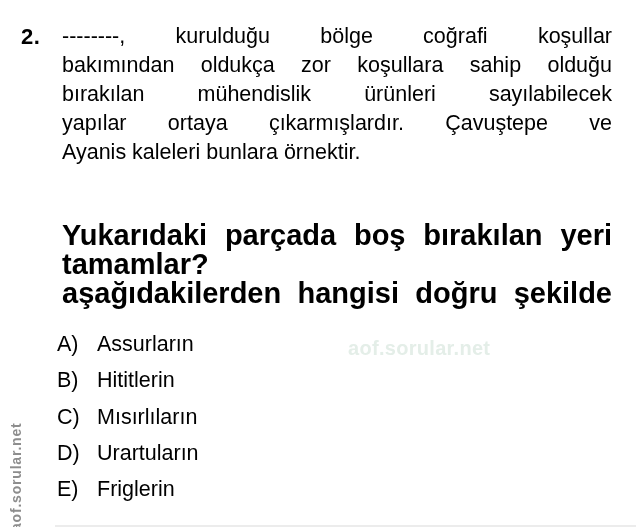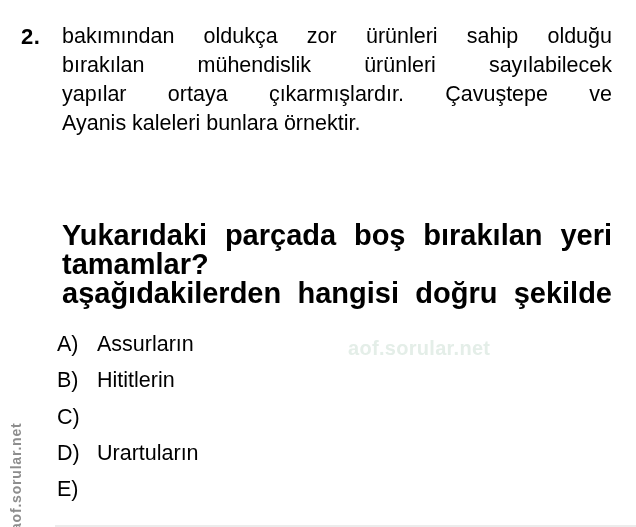--- a/index.html
+++ b/index.html
@@ -112,21 +112,22 @@
   }
 </style>
 </head>
 <body>
 
 <div class="page">
 
   <div class="qnum">2.</div>
 
   <div class="para">
-    <div class="jline">bakımından oldukça zor ürünleri sahip olduğu</div>
+    <div class="jline">--------, kurulduğu bölge coğrafi koşullar</div>
+    <div class="jline">bakımından oldukça zor koşullara sahip olduğu</div>
     <div class="jline">bırakılan mühendislik ürünleri sayılabilecek</div>
     <div class="jline">yapılar ortaya çıkarmışlardır. Çavuştepe ve</div>
     <div class="jline last">Ayanis kaleleri bunlara örnektir.</div>
   </div>
 
   <div class="stem">
     <div class="jline">Yukarıdaki parçada boş bırakılan yeri</div>
     <div class="jline last">tamamlar?</div>
     <div class="jline">aşağıdakilerden hangisi doğru şekilde</div>
   </div>
@@ -135,27 +136,29 @@
     <div class="opt">
       <span class="letter">A)</span>
       <span class="opt-text">Assurların</span>
     </div>
     <div class="opt">
       <span class="letter">B)</span>
       <span class="opt-text">Hititlerin</span>
     </div>
     <div class="opt">
       <span class="letter">C)</span>
+      <span class="opt-text">Mısırlıların</span>
     </div>
     <div class="opt">
       <span class="letter">D)</span>
       <span class="opt-text">Urartuların</span>
     </div>
     <div class="opt">
       <span class="letter">E)</span>
+      <span class="opt-text">Friglerin</span>
     </div>
   </div>
 
   <div class="wm-h">aof.sorular.net</div>
 
   <div class="wm-v">aof.sorular.net</div>
 
   <div class="scan-edge"></div>
 
 </div>

